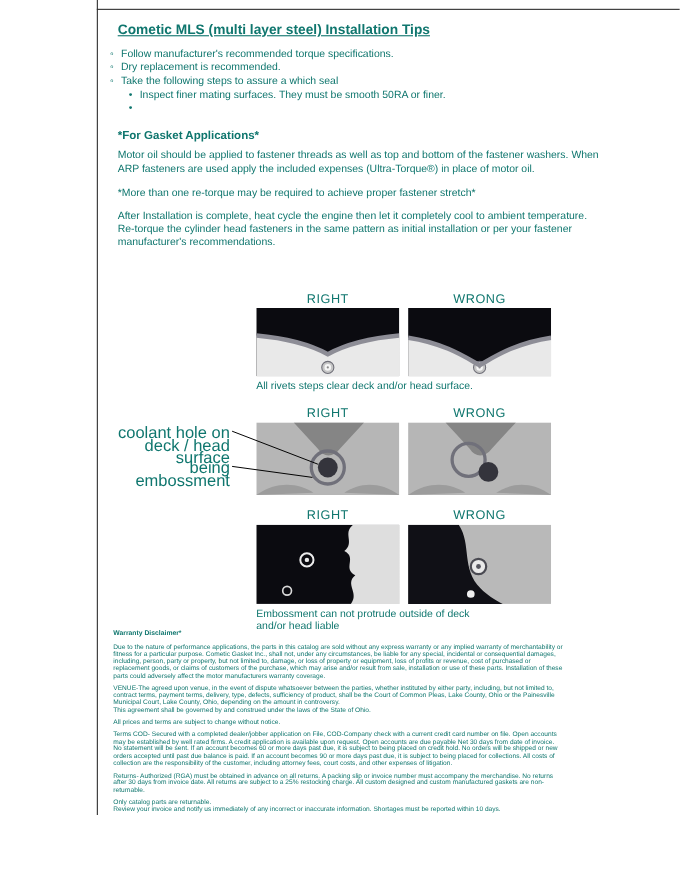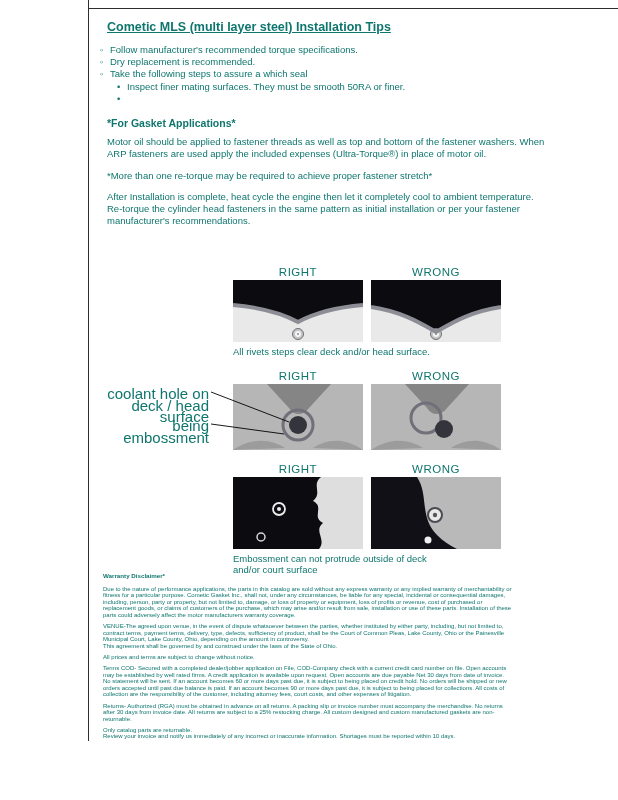--- a/index.html
+++ b/index.html
@@ -165,21 +165,21 @@
         </svg>
         <svg width="130" height="72" viewBox="0 0 130 72">
           <rect width="130" height="72" fill="#b9b9b9"></rect>
           <path d="M0,0 L46,0 C58,18 48,40 66,58 C72,64 78,68 86,72 L0,72 Z" fill="#101016"></path>
           <circle cx="64" cy="38" r="7" fill="#e9e9e9" stroke="#4a4a52" stroke-width="2"></circle>
           <circle cx="64" cy="38" r="2.2" fill="#55555e"></circle>
           <circle cx="57" cy="63" r="3.5" fill="#efefef"></circle>
         </svg>
       </div>
       <div class="diag-caption">Embossment can not protrude outside of deck
-and/or court surface</div>
+and/or head liable</div>
     </div>
 
   </div>
 
   <div class="disclaimer">
     <h3>Warranty Disclaimer*</h3>
     <p>Due to the nature of performance applications, the parts in this catalog are sold without any express warranty or any implied warranty of merchantability or fitness for a particular purpose.  Cometic Gasket Inc., shall not, under any circumstances, be liable for any special, incidental or consequential damages, including, person, party or property, but not limited to, damage, or loss of property or equipment, loss of profits or revenue, cost of purchased or replacement goods, or claims of customers of the purchase, which may arise and/or result from sale, installation or use of these parts.  Installation of these parts could adversely affect the motor manufacturers warranty coverage.</p>
     <p>VENUE-The agreed upon venue, in the event of dispute whatsoever between the parties, whether instituted by either party, including, but not limited to, contract terms, payment terms, delivery, type, defects, sufficiency of product, shall be the Court of Common Pleas, Lake County, Ohio or the Painesville Municipal Court, Lake County, Ohio, depending on the amount in controversy.
 This agreement shall be governed by and construed under the laws of the State of Ohio.</p>
     <p>All prices and terms are subject to change without notice.</p>

